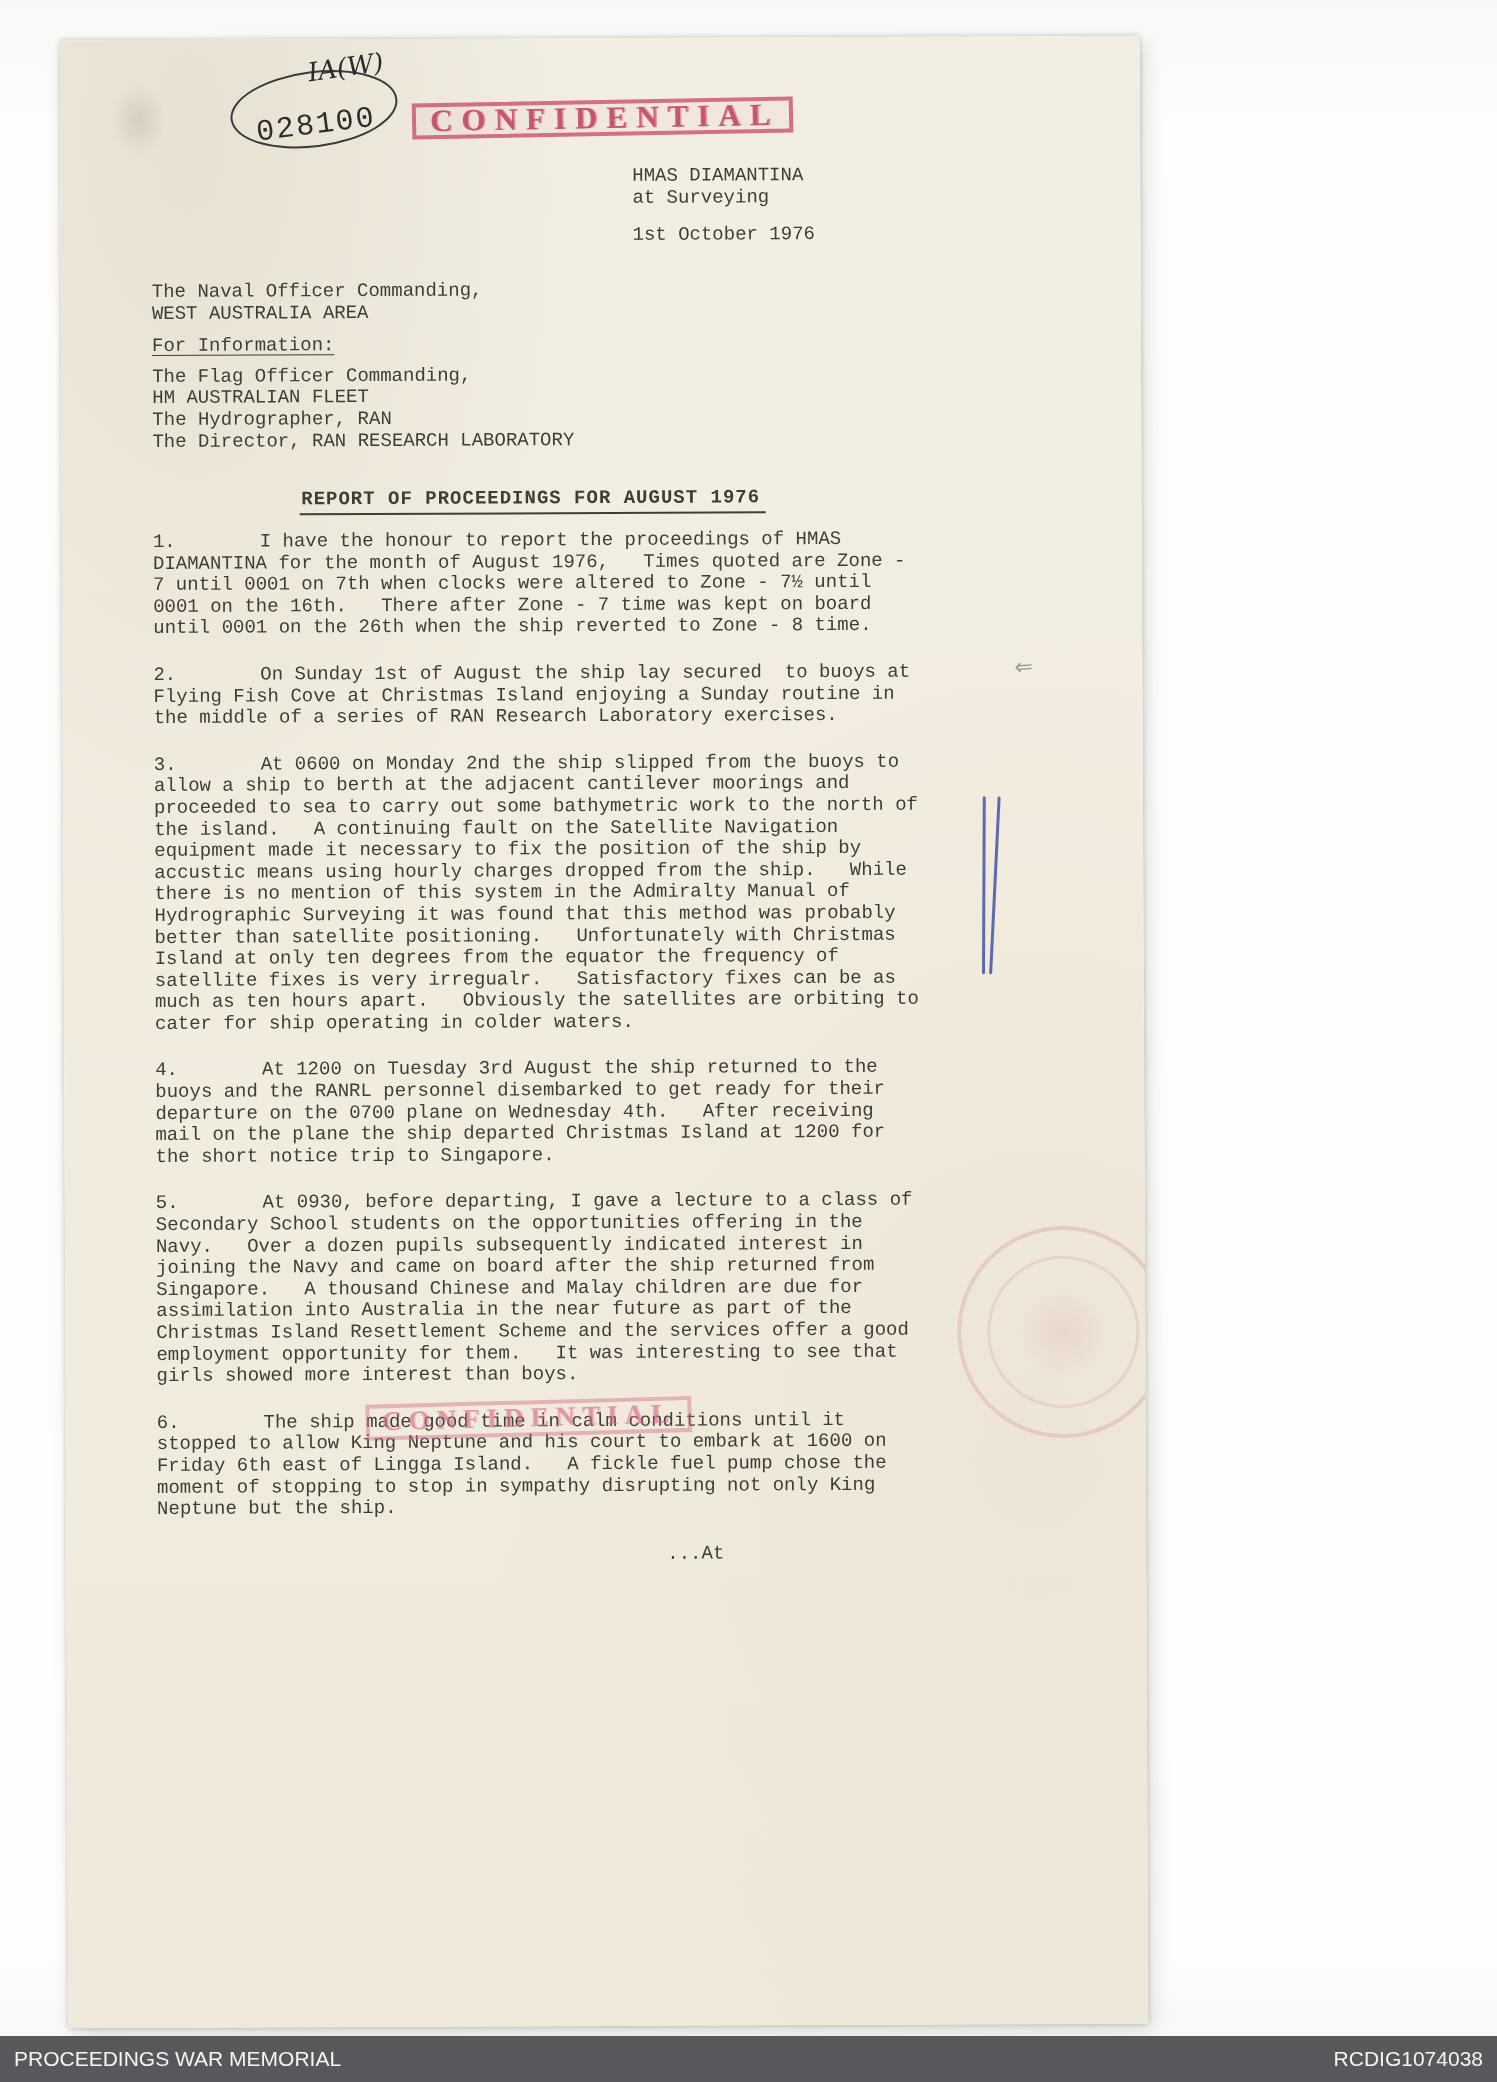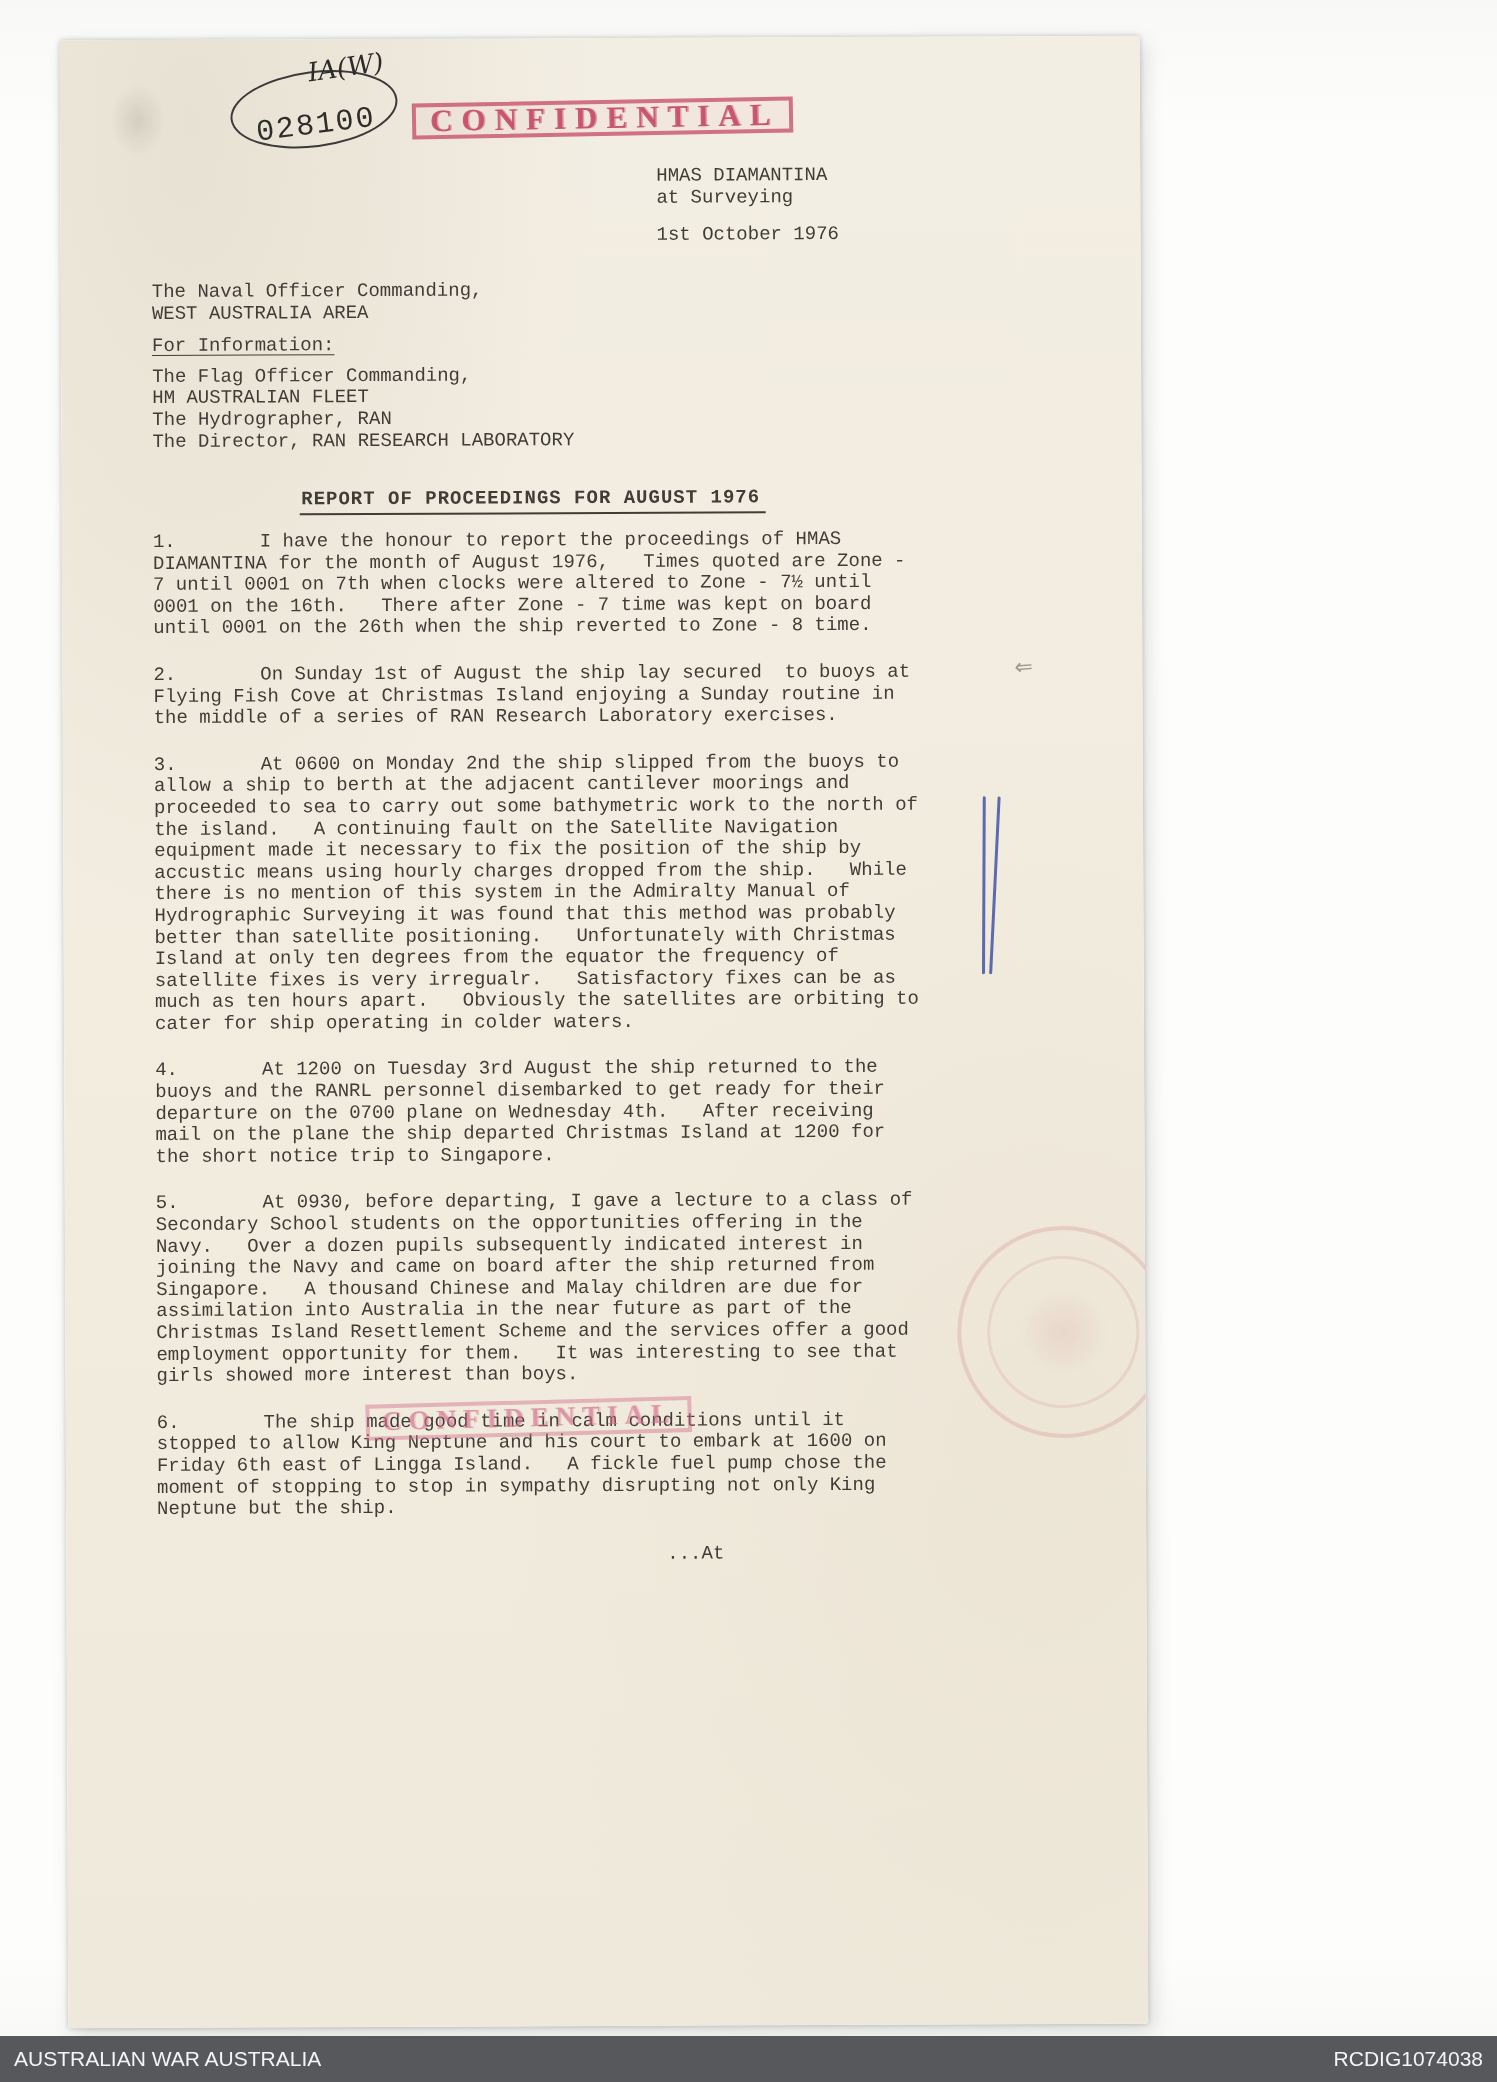--- a/index.html
+++ b/index.html
@@ -37,21 +37,21 @@
     position: absolute;
     left: 48px; top: 40px; width: 60px; height: 80px;
     background: radial-gradient(ellipse at center, rgba(120,115,105,0.18), transparent 65%);
   }
 
   
   .typed { font-size: 19px; line-height: 21.6px; color: #403d37; }
 
   .letterhead {
     position: absolute;
-    left: 596px; top: 128px;
+    left: 572px; top: 128px;
   }
   .letterhead .date-line { margin-top: 16px; }
 
   .recipients {
     position: absolute;
     left: 91px; top: 242px;
   }
   .for-info {
     margin-top: 11px;
     text-decoration: underline;
@@ -234,17 +234,17 @@
       <div class="ring-outer"></div>
       <div class="ring-inner"></div>
       <div class="blob"></div>
     </div>
 
     <div class="confidential confidential-bottom">CONFIDENTIAL</div>
 
   </div>
 
   <div class="footer-bar">
-    <span>AUSTRALIAN WAR AUSTRALIA</span>
+    <span>PROCEEDINGS WAR MEMORIAL</span>
     <span>RCDIG1074038</span>
   </div>
 
 </div>
 
 </body></html>

